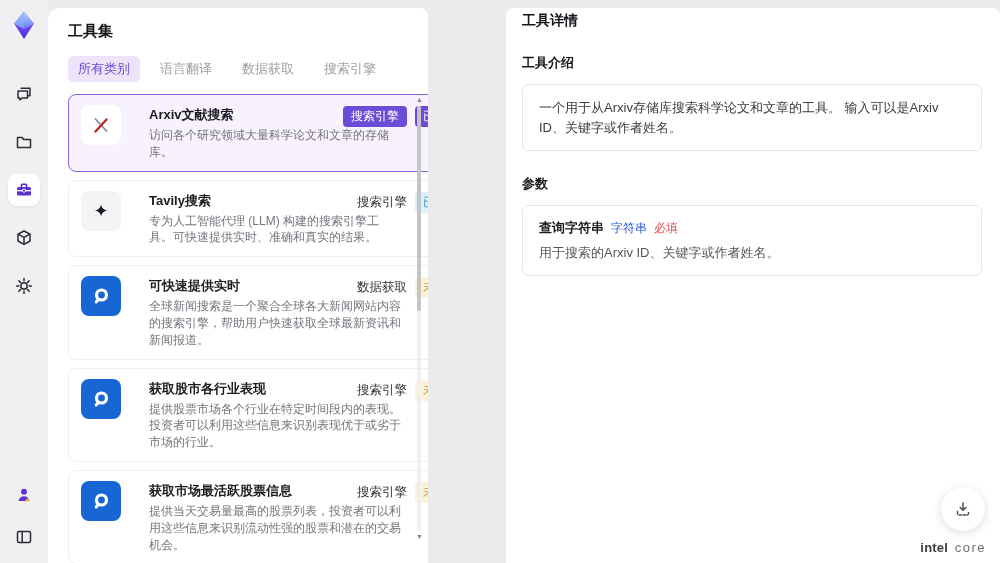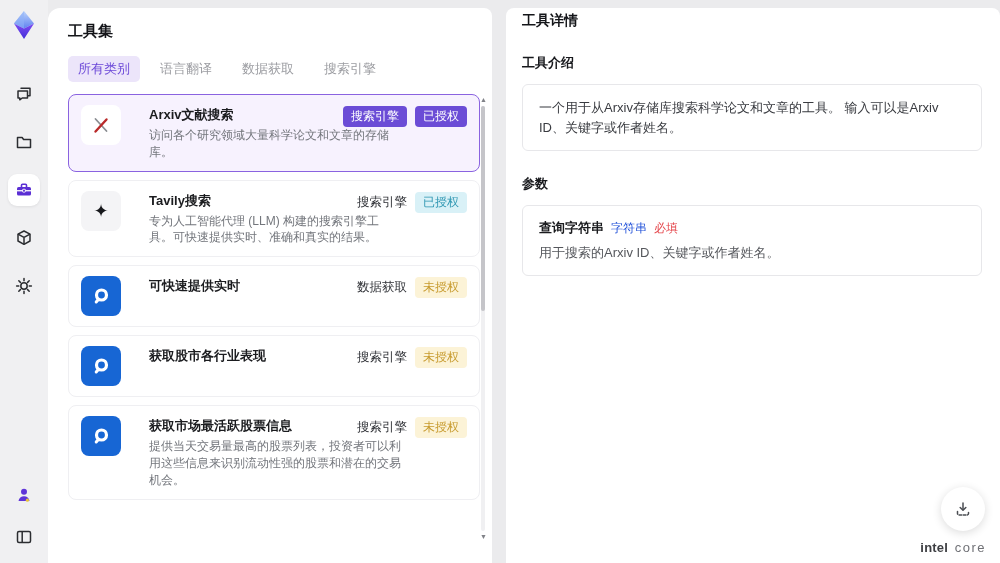--- a/index.html
+++ b/index.html
@@ -16,21 +16,21 @@
   .rail .logo-box { margin-top:8px; width:34px; height:34px; display:flex; align-items:center; justify-content:center; }
   .rail .nav { margin-top:36px; display:flex; flex-direction:column; gap:16px; align-items:center; }
   .rail .nav-item { width:32px; height:32px; border-radius:9px; display:flex; align-items:center; justify-content:center; cursor:pointer; }
   .rail .nav-item.active { background:#ffffff; box-shadow:0 1px 3px rgba(0,0,0,.08); }
   .rail .spacer { flex:1; }
   .rail .bottom { margin-bottom:10px; display:flex; flex-direction:column; gap:10px; align-items:center; }
   .rail svg { display:block; }
 
   
   .panel-left {
-    position:absolute; left:48px; top:8px; width:444px; height:555px;
+    position:absolute; left:48px; top:8px; width:380px; height:555px;
     background:#ffffff; border-radius:12px 8px 0 0; padding:14px 20px 0 20px; overflow:hidden;
   }
   .panel-right {
     position:absolute; left:506px; top:8px; width:494px; height:555px;
     background:#ffffff; border-radius:8px 8px 0 0; padding:4px 18px 0 16px; overflow:hidden;
   }
   .h-title { font-size:15px; font-weight:700; color:#141519; }
 
   
   .tabs { display:flex; gap:10px; margin-top:15px; align-items:center; }
@@ -213,36 +213,38 @@
 
     <div class="tool-card">
       <div class="tool-icon icon-blue">
         <svg width="22" height="22" viewBox="0 0 22 22" fill="none" stroke="#ffffff" stroke-linecap="round">
           <circle cx="11.5" cy="10" r="5" stroke-width="3.2"></circle>
           <path d="M8.3 14.5L6.2 17" stroke-width="3"></path>
         </svg>
       </div>
       <div class="tool-text">
         <div class="tool-name">可快速提供实时</div>
+        <div class="tool-desc">全球新闻搜索是一个聚合全球各大新闻网站内容的搜索引擎，帮助用户快速获取全球最新资讯和新闻报道。</div>
       </div>
       <div class="tool-badges">
         <span class="cat-label">数据获取</span>
         <span class="pill unauth">未授权</span>
       </div>
     </div>
 
     <div class="tool-card">
       <div class="tool-icon icon-blue">
         <svg width="22" height="22" viewBox="0 0 22 22" fill="none" stroke="#ffffff" stroke-linecap="round">
           <circle cx="11.5" cy="10" r="5" stroke-width="3.2"></circle>
           <path d="M8.3 14.5L6.2 17" stroke-width="3"></path>
         </svg>
       </div>
       <div class="tool-text">
         <div class="tool-name">获取股市各行业表现</div>
+        <div class="tool-desc">提供股票市场各个行业在特定时间段内的表现。投资者可以利用这些信息来识别表现优于或劣于市场的行业。</div>
       </div>
       <div class="tool-badges">
         <span class="cat-label">搜索引擎</span>
         <span class="pill unauth">未授权</span>
       </div>
     </div>
 
     <div class="tool-card">
       <div class="tool-icon icon-blue">
         <svg width="22" height="22" viewBox="0 0 22 22" fill="none" stroke="#ffffff" stroke-linecap="round">

